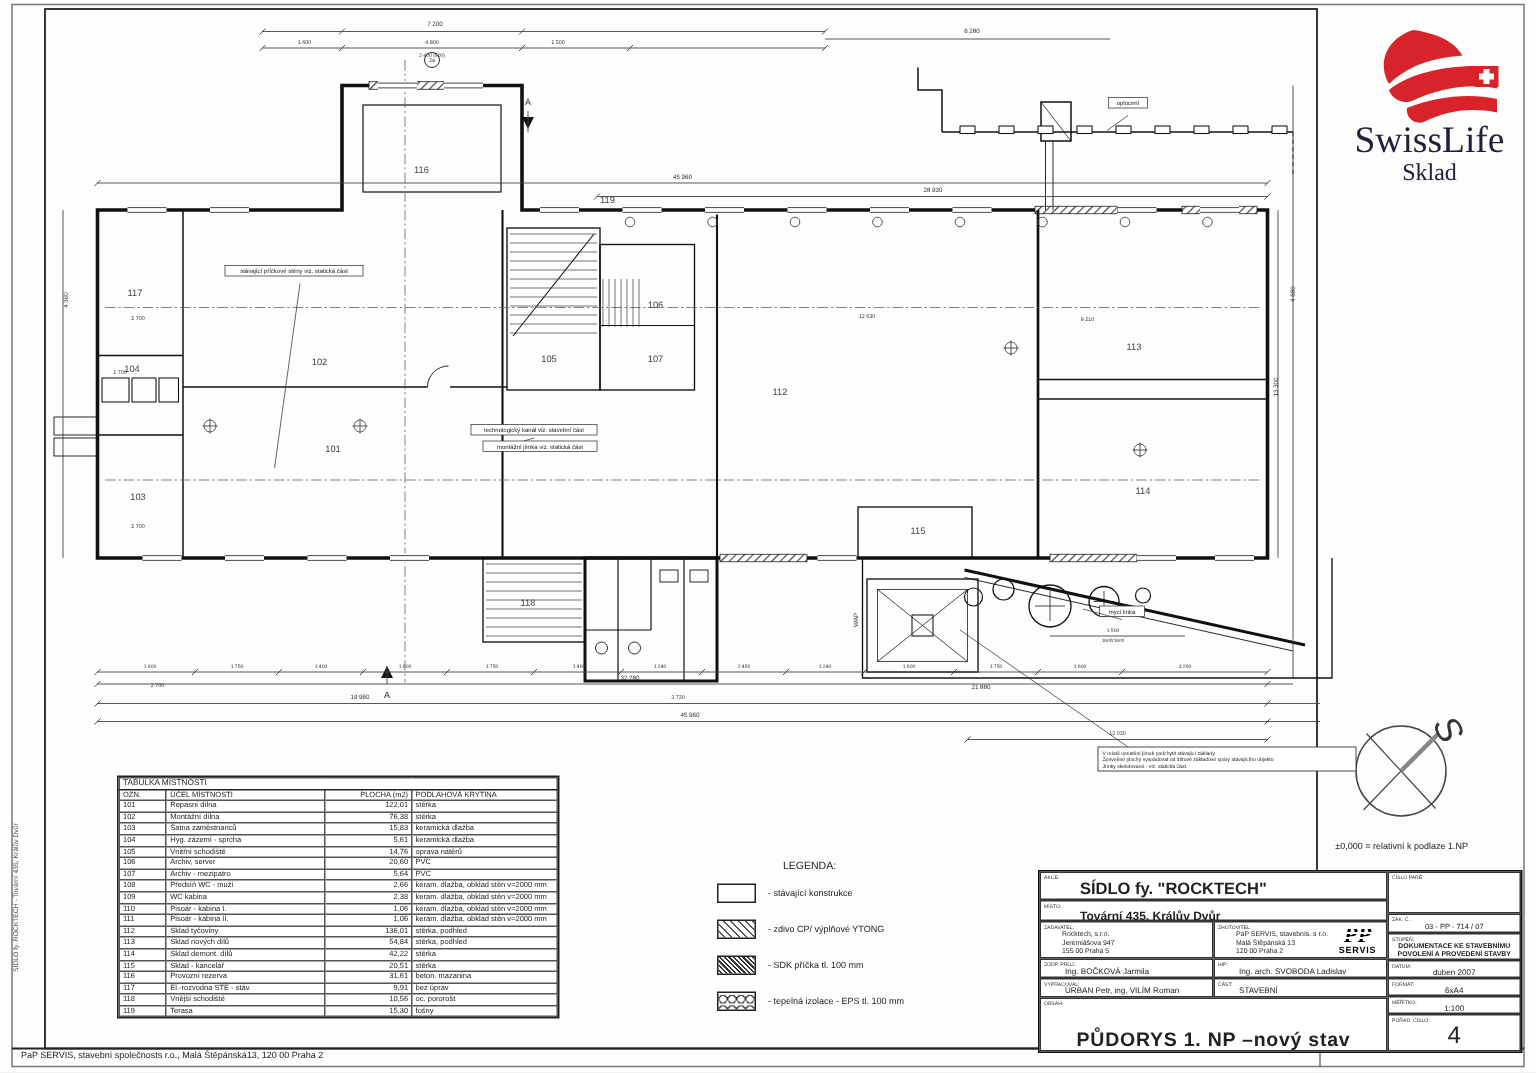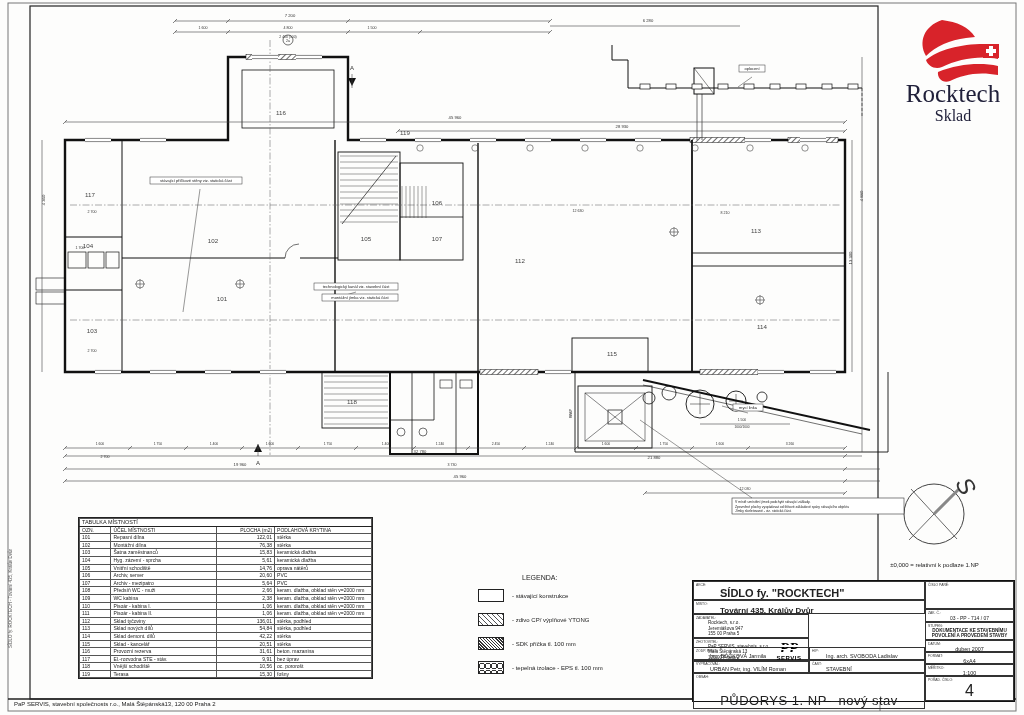--- a/index.html
+++ b/index.html
@@ -26,27 +26,27 @@
   .lg-label{font-size:6px;}
   
   #tblock{position:absolute;left:692px;top:580px;width:321px;height:120px;border:1.2px solid #111;background:#fff;display:flex;}
   #tblock .lab{font-size:3.4px;color:#333;display:block;line-height:4px;padding:1px 0 0 2px;}
   #tblock .cell{border:0.5px solid #333;box-sizing:border-box;}
   #tb-left{width:232px;display:flex;flex-direction:column;}
   #tb-right{width:89px;display:flex;flex-direction:column;}
   .tb-akce{height:23px;} .tb-akce .big{font-size:11px;font-weight:bold;padding-left:26px;}
   .tb-misto{height:14px;} .tb-misto .big{font-size:8px;font-weight:bold;padding-left:26px;}
   .tb-split{display:flex;}
-  .tb-parties{height:33px;flex-direction:column;}
+  .tb-parties{height:33px;}
   .tb-parties .half{width:50%;position:relative;}
   .addr{font-size:4.6px;line-height:5.6px;padding-left:14px;}
   .tb-row13{height:13px;}
   .tb-row13 .val{font-size:5.4px;padding-left:16px;}
   .tb-obsah{flex:1;position:relative;}
-  .tb-title-big{font-size:13px;font-weight:normal;text-align:center;margin-top:14px;letter-spacing:0.5px;}
+  .tb-title-big{font-size:13px;font-weight:bold;text-align:center;margin-top:14px;letter-spacing:0.5px;}
   .tb-r-pare{height:36px;}
   .tb-r-zak{height:13px;} .tb-r-zak .val{font-size:5px;text-align:center;}
   .tb-r-stupen{height:24px;} .tb-r-stupen .val{font-size:4.6px;line-height:5.4px;text-align:center;font-weight:bold;}
   .tb-r-sm{height:12px;} .tb-r-sm .val{font-size:5.4px;text-align:center;}
   .tb-r-porad{flex:1;} .tb-r-porad .val{font-size:16px;text-align:center;}
   #pap-logo{position:absolute;right:2px;top:3px;width:34px;text-align:center;}
   #pap-pp{font-family:"Liberation Serif",serif;font-style:italic;font-weight:900;font-size:15px;line-height:13px;color:#000;
           background:repeating-linear-gradient(0deg,#000 0 2px,#fff 2px 3.2px);-webkit-background-clip:text;background-clip:text;color:transparent;}
   #pap-servis{font-size:6px;font-weight:bold;color:#000;letter-spacing:0.5px;}
   
@@ -438,21 +438,21 @@
         <path d="M62,6 C44,12 38,28 46,42 C56,32 70,26 86,24 L95,23 C89,13 77,8 62,6 Z"></path>
         <path d="M46,46 C58,36 80,30 104,30 L118,33 L118,45 C100,41 78,45 62,53 C55,56 48,52 46,46 Z"></path>
         <path d="M58,58 C78,50 100,48 118,52 L118,61 C98,57 82,61 70,67 C63,70 57,64 58,58 Z"></path>
         <rect x="103" y="30" width="16" height="14"></rect>
       </g>
       <g fill="#fff">
         <rect x="109" y="32" width="4" height="10"></rect>
         <rect x="106" y="35" width="10" height="4"></rect>
       </g>
     </svg>
-    <div id="sl-brand">Rocktech</div>
+    <div id="sl-brand">SwissLife</div>
     <div id="sl-sub">Sklad</div>
   </div>
 
   <div id="room-table">
     <table>
       <thead>
         <tr>
             <th colspan="4" class="tbl-title">TABULKA MÍSTNOSTÍ</th>
           </tr>
         <tr id="rt-head">

